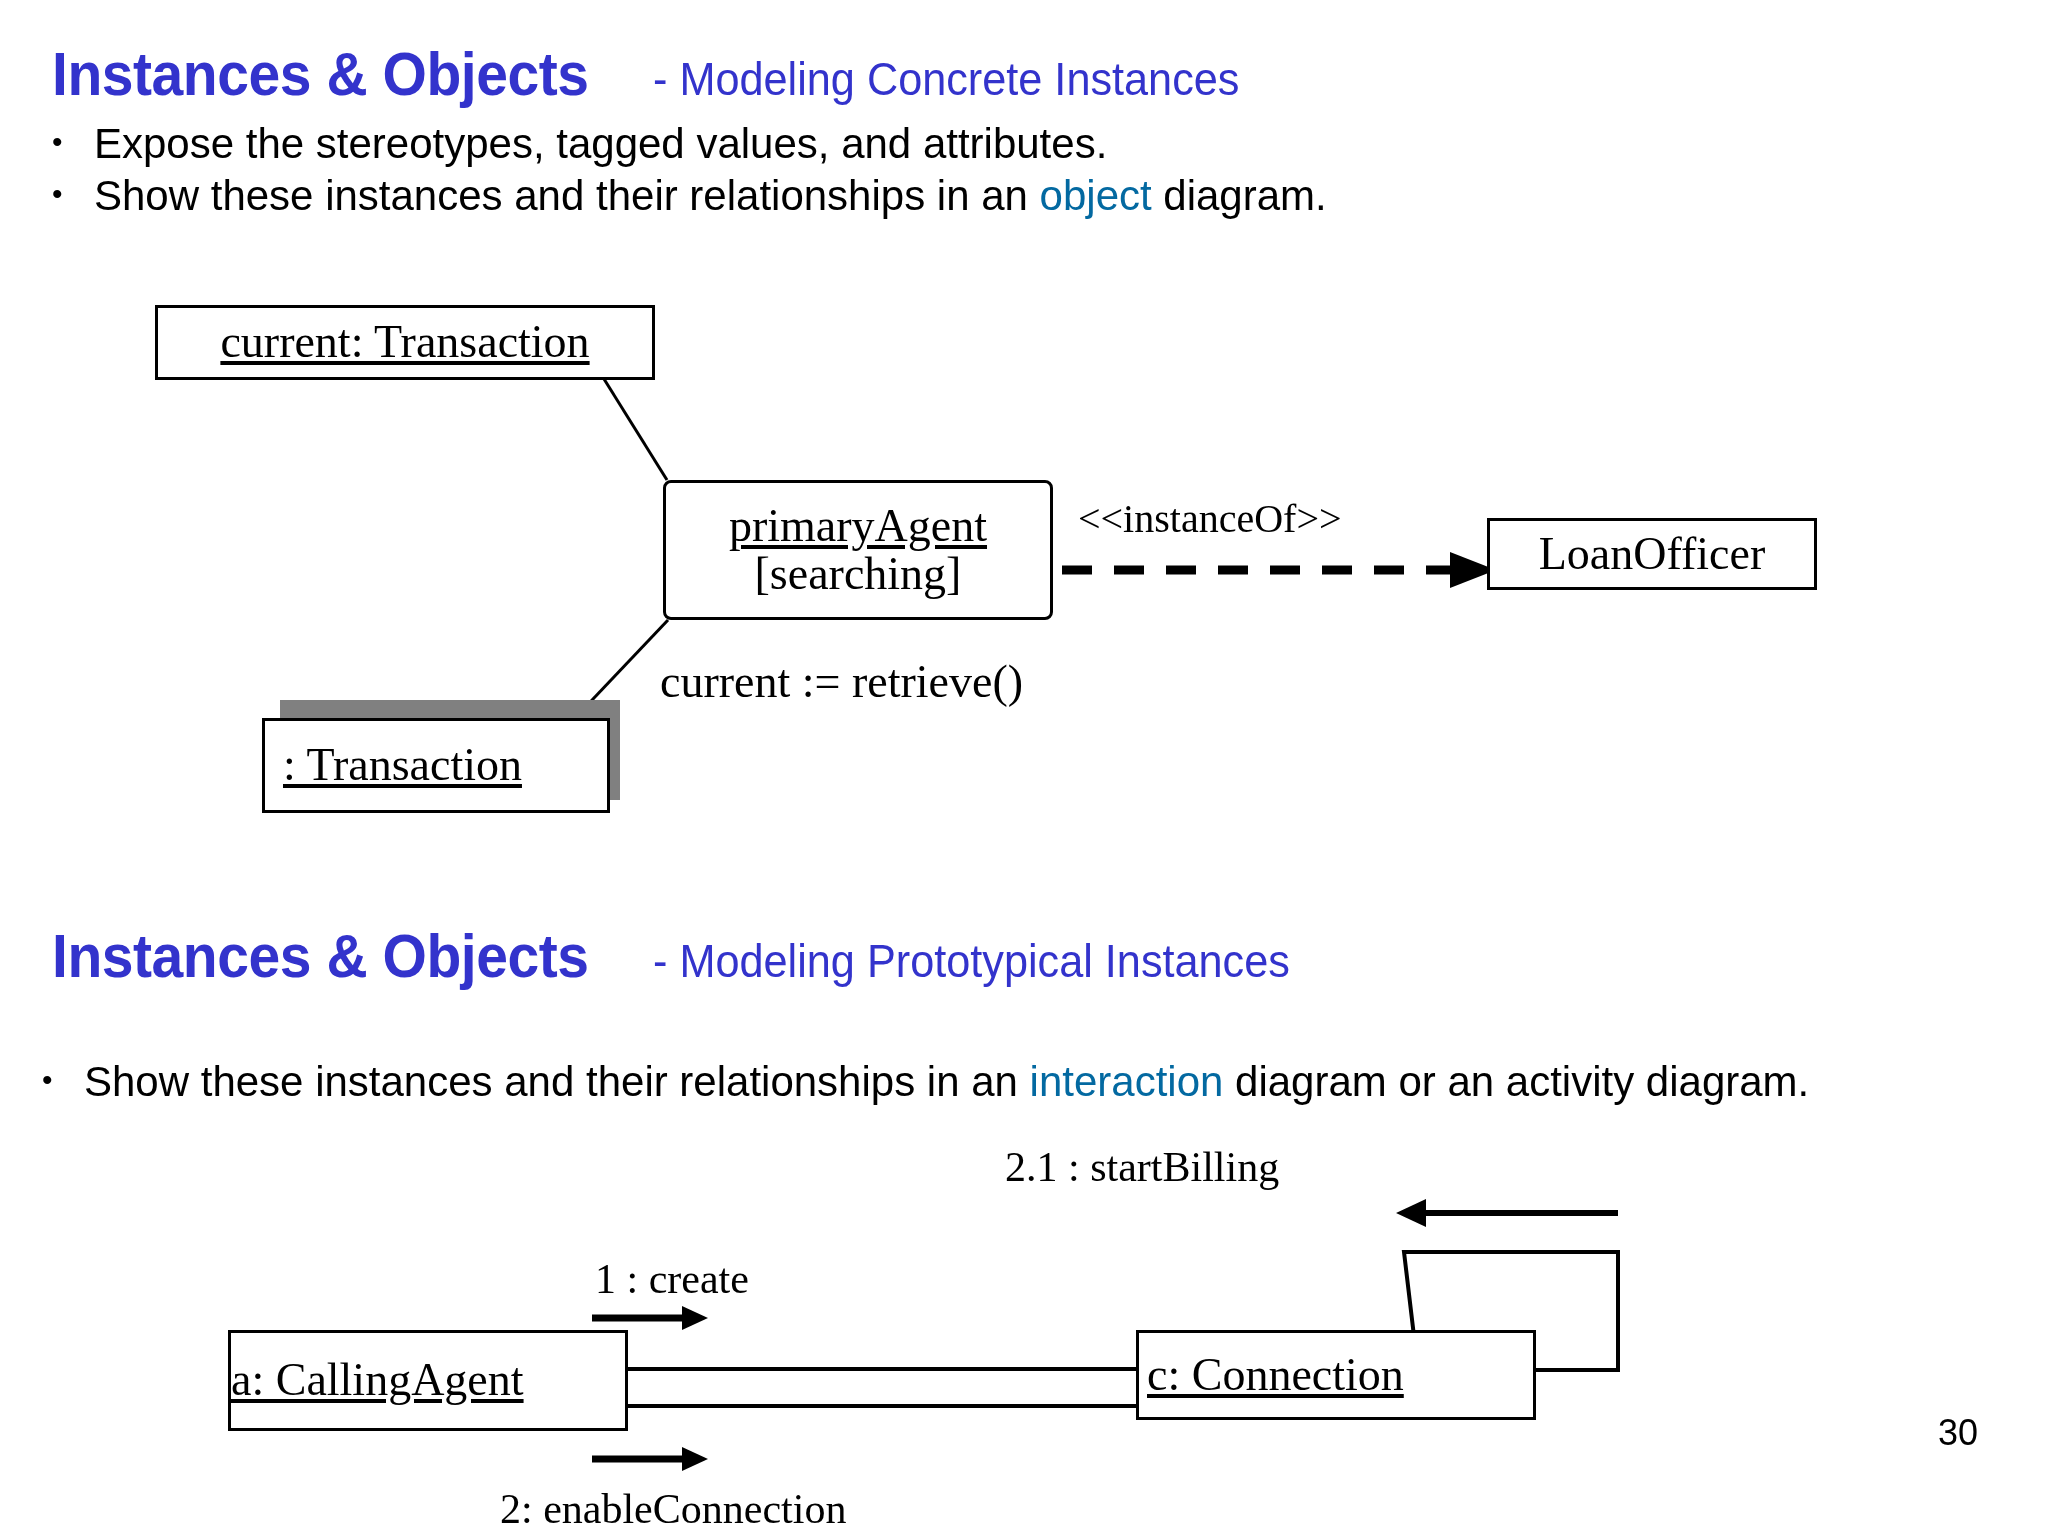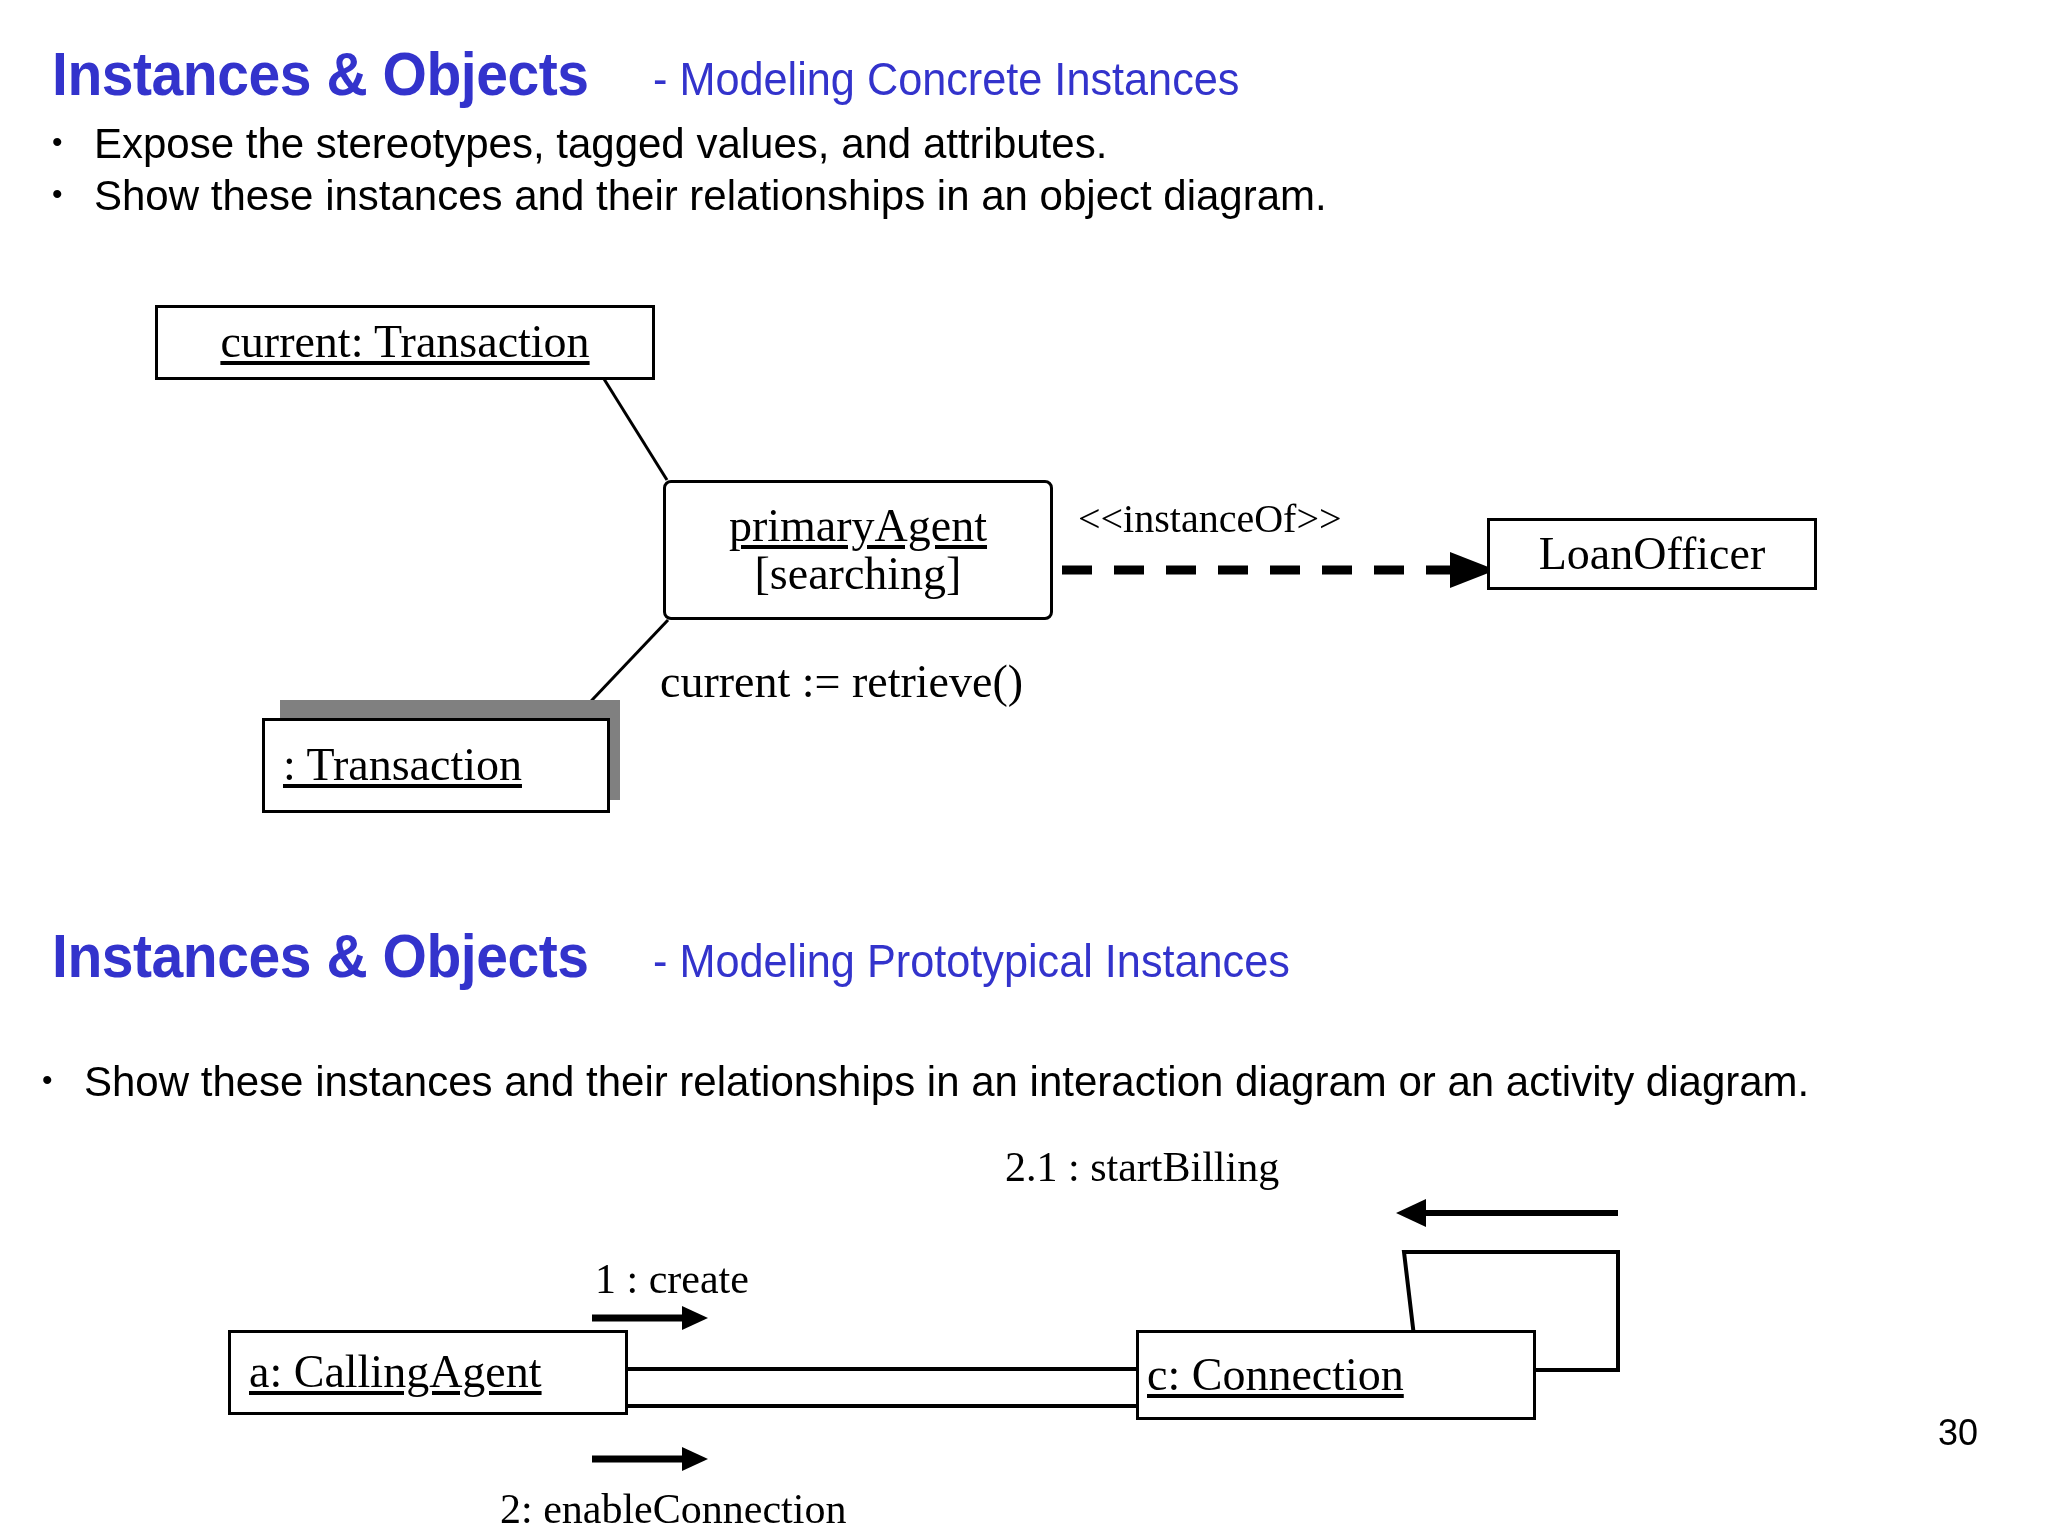--- a/index.html
+++ b/index.html
@@ -55,21 +55,21 @@
   .bullet .dot {
     width: 42px;
     flex: 0 0 42px;
     text-align: left;
     font-size: 30px;
     line-height: 1.45;
   }
   .bullet .btext {
     display: block;
   }
-  .hl-pink { color: #000000; }
+  .hl-pink { color: #0369a1; }
 
   
   .uml-box {
     position: absolute;
     box-sizing: border-box;
     border: 3px solid #000;
     background: #ffffff;
     display: flex;
     flex-direction: column;
     align-items: center;
@@ -191,21 +191,21 @@
 
   <line x1="592" y1="1459" x2="688" y2="1459" stroke="#000000" stroke-width="7"></line>
   <polygon points="682,1447 708,1459 682,1471" fill="#000000"></polygon>
 
   <path d="M 1418 1370 L 1404 1252 L 1618 1252 L 1618 1370 Z" fill="none" stroke="#000000" stroke-width="4"></path>
 
   <line x1="1418" y1="1213" x2="1618" y2="1213" stroke="#000000" stroke-width="6"></line>
   <polygon points="1426,1199 1396,1213 1426,1227" fill="#000000"></polygon>
 </svg>
 
-<div class="uml-box" style="left:228px; top:1330px; width:400px; height:85px; align-items:flex-start; justify-content:center; padding-left:18px;">
+<div class="uml-box" style="left:228px; top:1330px; width:400px; height:101px; align-items:flex-start; justify-content:center; ">
   <span class="line underline">a: CallingAgent</span>
 </div>
 
 <div class="uml-box" style="left:1136px; top:1330px; width:400px; height:90px; align-items:flex-start; justify-content:center; padding-left:8px;">
   <span class="line underline">c: Connection</span>
 </div>
 
 <div class="label" style="left:575px; top:1255px; font-size:42px;margin-left:20px;">1 : create</div>
 
 <div class="label" style="left:500px; top:1485px; font-size:42px;">2: enableConnection</div>

